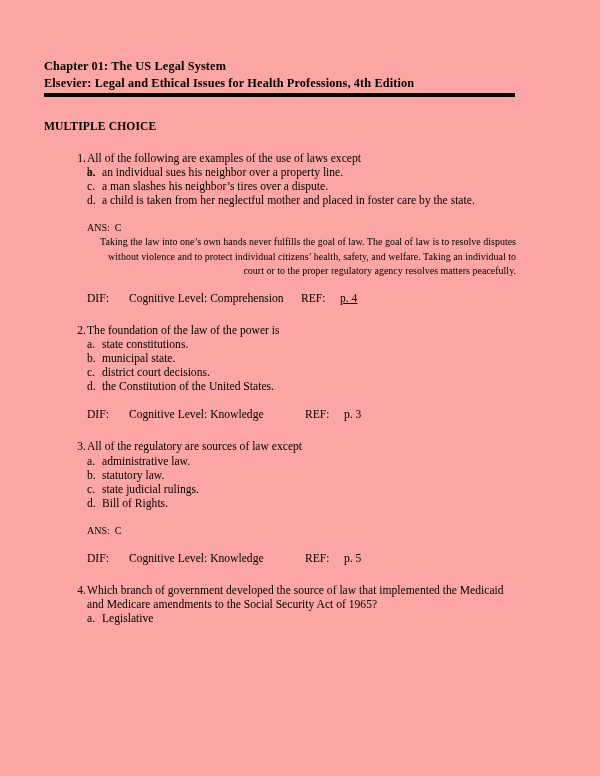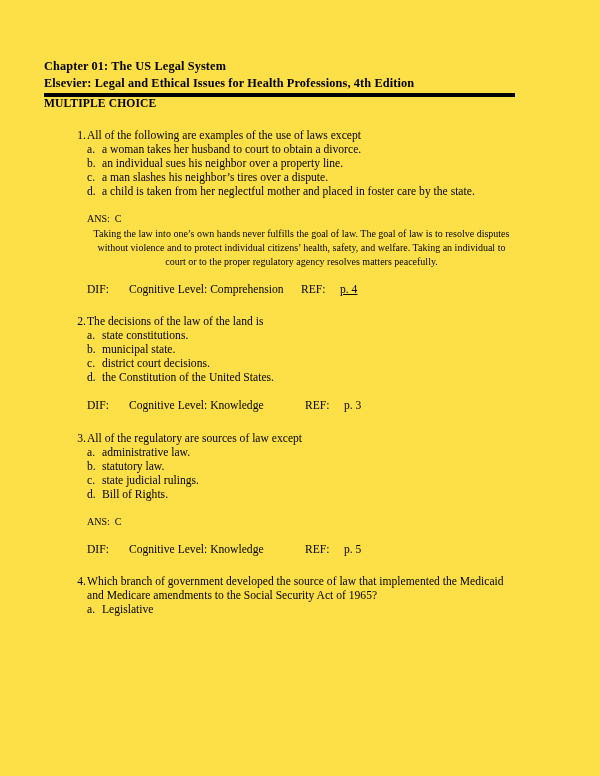--- a/index.html
+++ b/index.html
@@ -13,21 +13,21 @@
     height: 776px;
     overflow: hidden;
     font-family: "Liberation Serif", "DejaVu Serif", serif;
     color: #000000;
     -webkit-font-smoothing: antialiased;
   }
   .page {
     position: relative;
     width: 600px;
     height: 776px;
-    background: #fde047;
+    background: #fca5a5;
     box-sizing: border-box;
     padding: 0;
   }
   .content {
     position: absolute;
     left: 44px;
     top: 58px;
     width: 472px;
   }
 
@@ -48,20 +48,21 @@
     background: #000000;
     margin-top: 2px;
     margin-bottom: 0;
   }
 
   
   .section-heading {
     font-weight: bold;
     font-size: 11.6px;
     line-height: 14px;
+    margin-top: 23px;
     letter-spacing: 0.01em;
   }
 
   
   .question-block {
     margin-top: 18px;
   }
   .q-line {
     position: relative;
     padding-left: 43px;
@@ -99,21 +100,21 @@
   .answer-block {
     margin-top: 13px;
     padding-left: 43px;
     font-size: 10px;
     line-height: 14.1px;
   }
   .ans-line {
     white-space: pre;
   }
   .rationale {
-    text-align: center;
+    text-align: right;
   }
 
   
   .meta-line {
     margin-top: 14px;
     padding-left: 43px;
     font-size: 11.6px;
     line-height: 14.1px;
     position: relative;
     height: 14.1px;
@@ -153,40 +154,40 @@
 
     <div class="section-heading">MULTIPLE CHOICE</div>
 
     <div id="questions-root">
         <div class="question-block">
           <div class="q-line">
             <span class="q-num">1.</span>
             <span class="q-stem">All of the following are examples of the use of laws except</span>
           </div>
           <div class="options">
-            <div class="option"><span class="opt-letter">a.</span><span>a woman takes her husband to court to obtain a divorce.</span></div>
+            <div class="option"><span class="opt-letter">a.</span></div>
             <div class="option"><span class="opt-letter">b.</span><span>an individual sues his neighbor over a property line.</span></div>
             <div class="option"><span class="opt-letter">c.</span><span>a man slashes his neighbor’s tires over a dispute.</span></div>
             <div class="option"><span class="opt-letter">d.</span><span>a child is taken from her neglectful mother and placed in foster care by the state.</span></div>
           </div>
           <div class="answer-block">
             <div class="ans-line"><span>ANS:</span><span>  </span><span>C</span></div>
             <div class="rationale">Taking the law into one’s own hands never fulfills the goal of law. The goal of law is to resolve disputes without violence and to protect individual citizens’ health, safety, and welfare. Taking an individual to court or to the proper regulatory agency resolves matters peacefully.</div>
           </div>
           <div class="meta-line">
             <span class="meta-dif-label">DIF:</span>
             <span class="meta-dif-value">Cognitive Level: Comprehension</span>
             <span class="meta-ref-label" style="left: 257px;">REF:</span>
             <span class="meta-ref-value" style="left: 296px; text-decoration: underline;">p. 4</span>
           </div>
         </div>
         <div class="question-block">
           <div class="q-line">
             <span class="q-num">2.</span>
-            <span class="q-stem">The decisions of the law of the land is</span>
+            <span class="q-stem">The foundation of the law of the power is</span>
           </div>
           <div class="options">
             <div class="option"><span class="opt-letter">a.</span><span>state constitutions.</span></div>
             <div class="option"><span class="opt-letter">b.</span><span>municipal state.</span></div>
             <div class="option"><span class="opt-letter">c.</span><span>district court decisions.</span></div>
             <div class="option"><span class="opt-letter">d.</span><span>the Constitution of the United States.</span></div>
           </div>
           <div class="answer-block">
           </div>
           <div class="meta-line">

